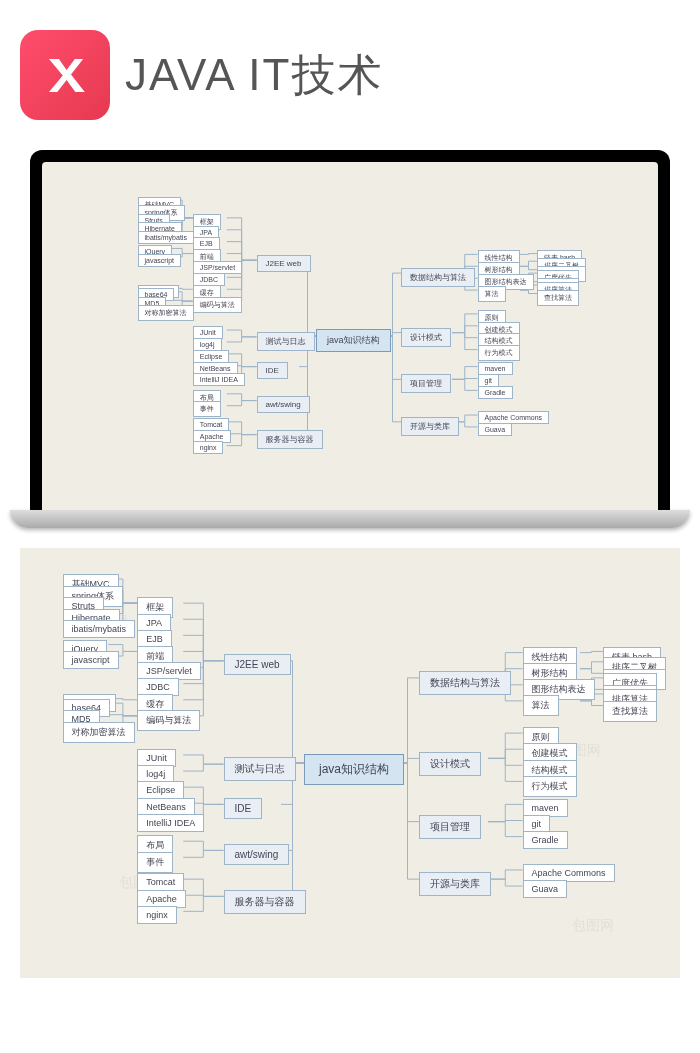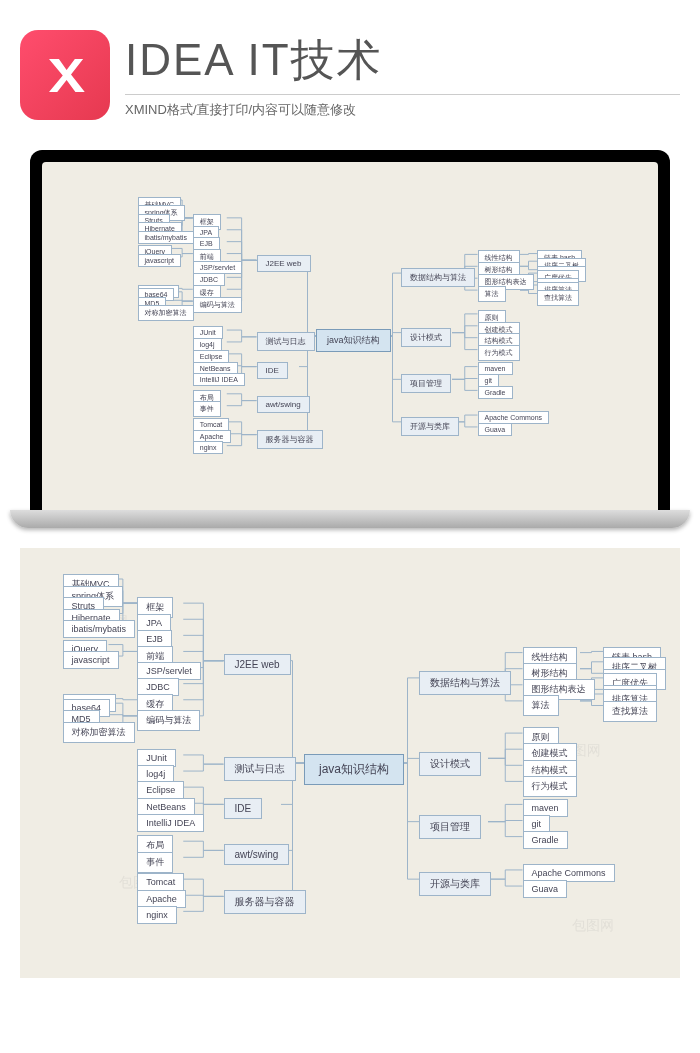--- a/index.html
+++ b/index.html
@@ -40,22 +40,21 @@
 </head>
 <body>
 
 <div class="header">
   <div class="logo">
     <svg viewBox="0 0 100 100">
         <path d="M20 20 L45 50 L20 80 L35 80 L52 58 L68 80 L85 80 L60 48 L82 20 L67 20 L52 40 L38 20 Z" fill="#fff"></path>
       </svg>
   </div>
   <div class="title-block">
-    <div class="main-title">IDEA IT技术</div>
-    <div class="subtitle">XMIND格式/直接打印/内容可以随意修改</div>
+    <div class="main-title">JAVA IT技术</div>
   </div>
 </div>
 
 <div class="laptop-section">
   <div class="laptop-frame">
     <div class="laptop-screen">
       <div class="mindmap" id="mindmap-small">
           <svg class="connectors">
             <path d="M 274 174 L 265.5 174 L 265.5 98.35 L 257 98.35"></path>
             <path d="M 214.5 98.35 L 199.625 98.35 L 199.625 55.85 L 184.75 55.85"></path>

